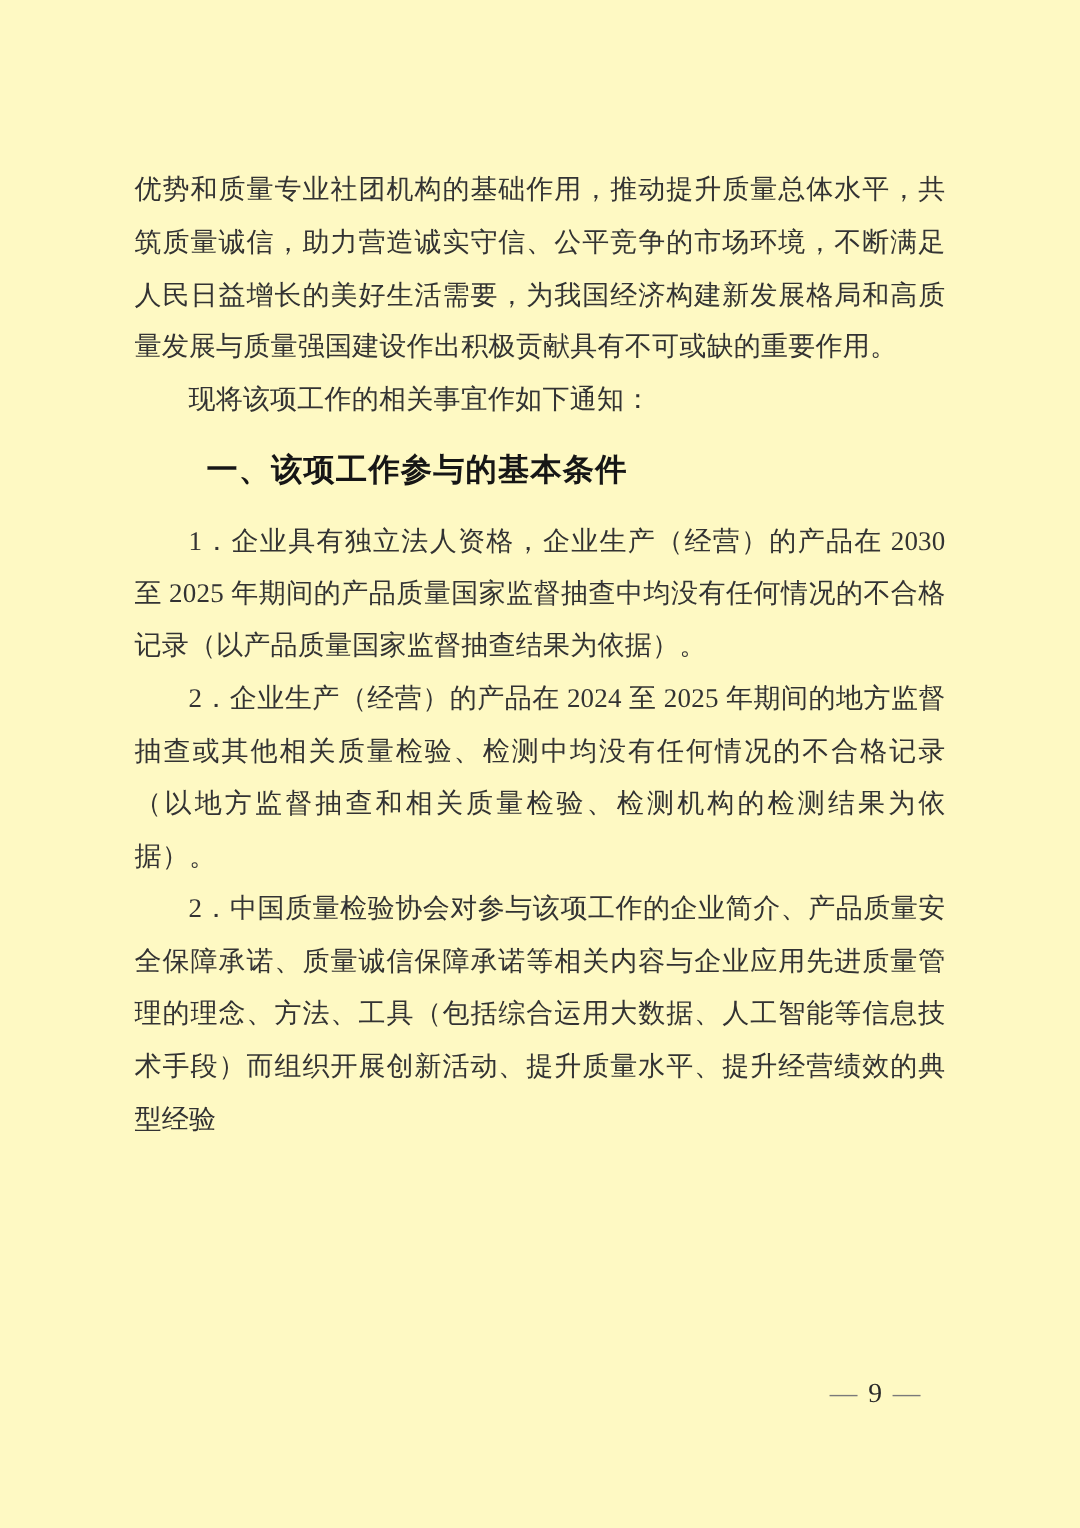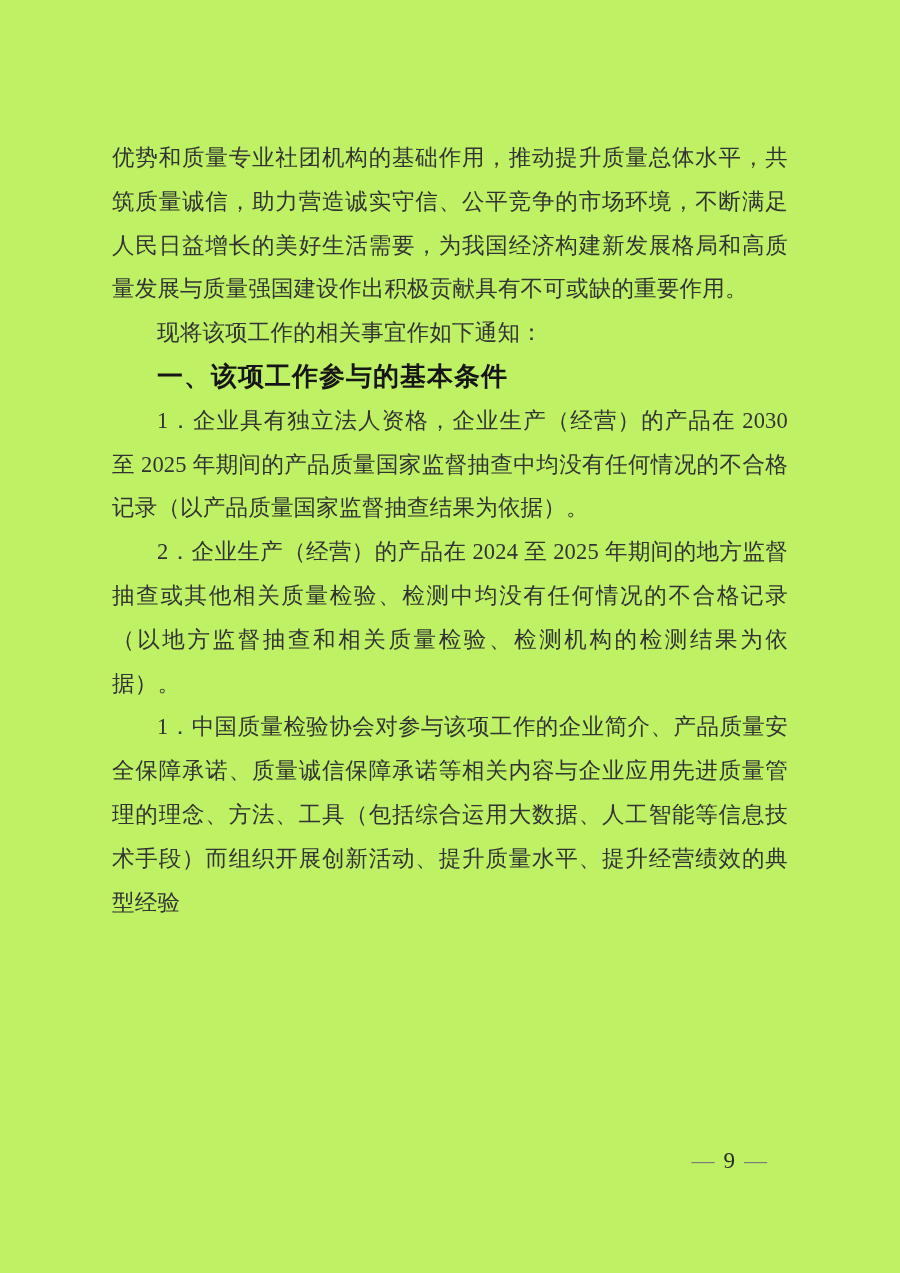--- a/index.html
+++ b/index.html
@@ -4,21 +4,21 @@
 <style>
   html, body {
     margin: 0;
     padding: 0;
     background: #ffffff;
   }
   .page {
     position: relative;
     width: 900px;
     height: 1273px;
-    background: #bef264;
+    background: #fef9c3;
     overflow: hidden;
     font-family: "Liberation Serif", "DejaVu Serif", serif;
   }
   .content {
     position: absolute;
     left: 112px;
     top: 136px;
     width: 676px;
   }
   .para {
@@ -27,21 +27,21 @@
     line-height: 43.8px;
     text-align: justify;
     color: #333333;
     font-family: "Liberation Serif", "DejaVu Serif", serif;
     letter-spacing: 0.2px;
   }
   .para.indent {
     text-indent: 45px;
   }
   .heading {
-    margin: 0;
+    margin: 15px;
     font-size: 26px;
     line-height: 43.8px;
     font-weight: bold;
     text-indent: 45px;
     color: #161616;
     font-family: "Liberation Sans", "DejaVu Sans", sans-serif;
     letter-spacing: 1px;
   }
   .footer {
     position: absolute;
@@ -72,21 +72,21 @@
     <p class="para indent">现将该项工作的相关事宜作如下通知：</p>
 
     <p class="heading">一、该项工作参与的基本条件</p>
 
     <p class="para indent">1．企业具有独立法人资格，企业生产（经营）的产品在 2030 至 2025 年期间的产品质量国家监督抽查中均没有任何情况的不合格记录（以产品质量国家监督抽查结果为依据）。</p>
 
     <p class="para indent">2．企业生产（经营）的产品在 2024 至 2025 年期间的地方监督抽查或其他相关质量检验、检测中均没有任何情况的不合格记录（以地方监督抽查和相关质量检验、检测机构的检测结果为依据）。</p>
 
 
 
-    <p class="para indent">1．中国质量检验协会对参与该项工作的企业简介、产品质量安全保障承诺、质量诚信保障承诺等相关内容与企业应用先进质量管理的理念、方法、工具（包括综合运用大数据、人工智能等信息技术手段）而组织开展创新活动、提升质量水平、提升经营绩效的典型经验</p>
+    <p class="para indent">2．中国质量检验协会对参与该项工作的企业简介、产品质量安全保障承诺、质量诚信保障承诺等相关内容与企业应用先进质量管理的理念、方法、工具（包括综合运用大数据、人工智能等信息技术手段）而组织开展创新活动、提升质量水平、提升经营绩效的典型经验</p>
 
   </div>
 
   <div class="footer">
     <span class="dash">—</span><span class="num">9</span><span class="dash">—</span>
   </div>
 
 </div>
 
 </body></html>

